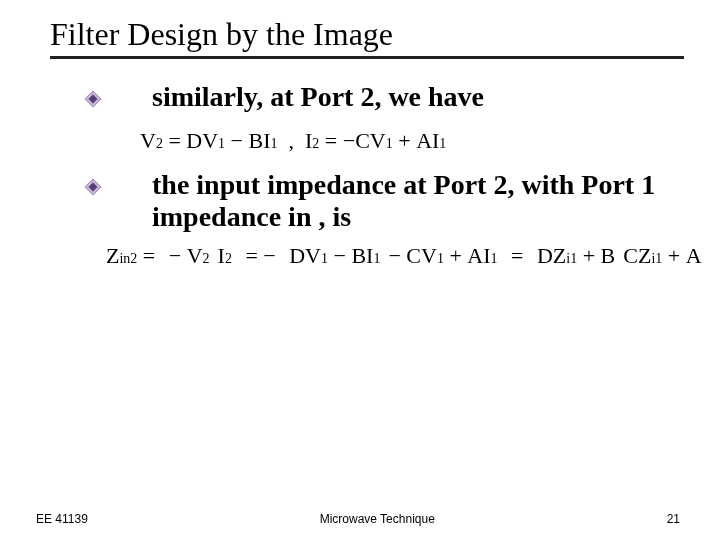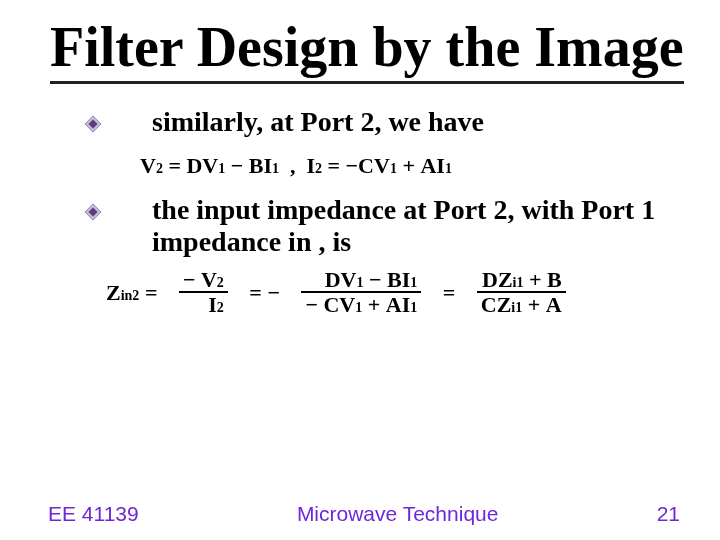--- a/index.html
+++ b/index.html
@@ -13,22 +13,22 @@
     overflow: hidden;
   }
   .slide {
     position: relative;
     width: 720px;
     height: 540px;
     box-sizing: border-box;
     padding: 18px 36px 0 50px;
   }
   .title {
-    font-size: 56px;
-    font-weight: bold;
+    font-size: 32px;
+    font-weight: normal;
     line-height: 1.05;
     margin: 0 0 4px 0;
   }
   .title-underline {
     border: none;
     border-top: 3px solid #222;
     margin: 0 0 22px 0;
     width: 100%;
   }
   .body {
@@ -54,33 +54,33 @@
   .formula {
     margin: 6px 0 12px 90px;
     height: 34px;
   }
   .formula-big {
     margin: 8px 0 8px 56px;
   }
   .footer {
     position: absolute;
     bottom: 14px;
-    left: 48px;
+    left: 36px;
     right: 40px;
-    font-size: 21px;
+    font-size: 12px;
     font-family: Arial, Helvetica, sans-serif;
-    color: #6d28d9;
+    color: #000000;
     display: flex;
     justify-content: space-between;
   }
   svg.diamond-icon polygon.outer { fill: #c7b8d8; stroke: #5a3e7a; stroke-width: 0.6; }
   svg.diamond-icon polygon.inner { fill: #5a3e7a; }
-  .math { font-family: "Times New Roman", serif; font-weight: bold; font-size: 22px; }
+  .math { font-family: "Times New Roman", serif; font-weight: normal; font-size: 22px; }
   .sub { font-size: 14px; }
-  .frac { display:inline-flex; flex-direction:column; align-items:flex-end; vertical-align:middle; margin:0 16px;}
+  .frac { display:inline-flex; flex-direction:row; align-items:flex-end; vertical-align:middle; margin:0 4px;}
   .frac .num, .frac .den { padding:0 4px; line-height:1.05; }
   .frac .bar { border-top:2px solid #000; align-self:stretch; height:0; }
   .row { display:flex; align-items:center; }
 </style>
 </head>
 <body>
 
 <div class="slide">
 
   <h1 class="title">

